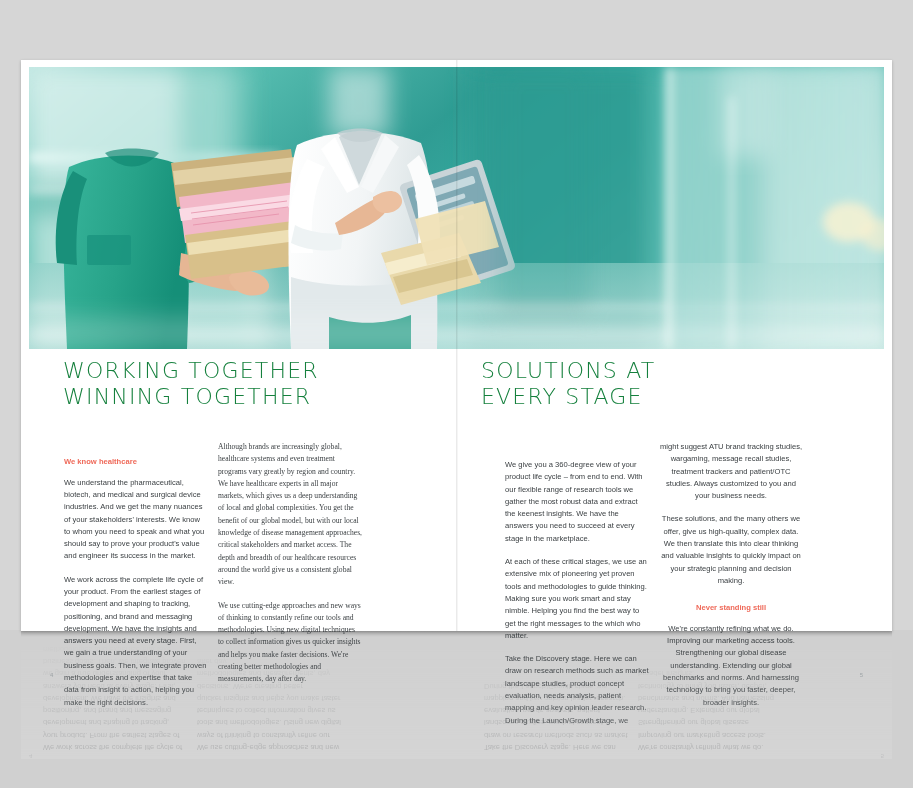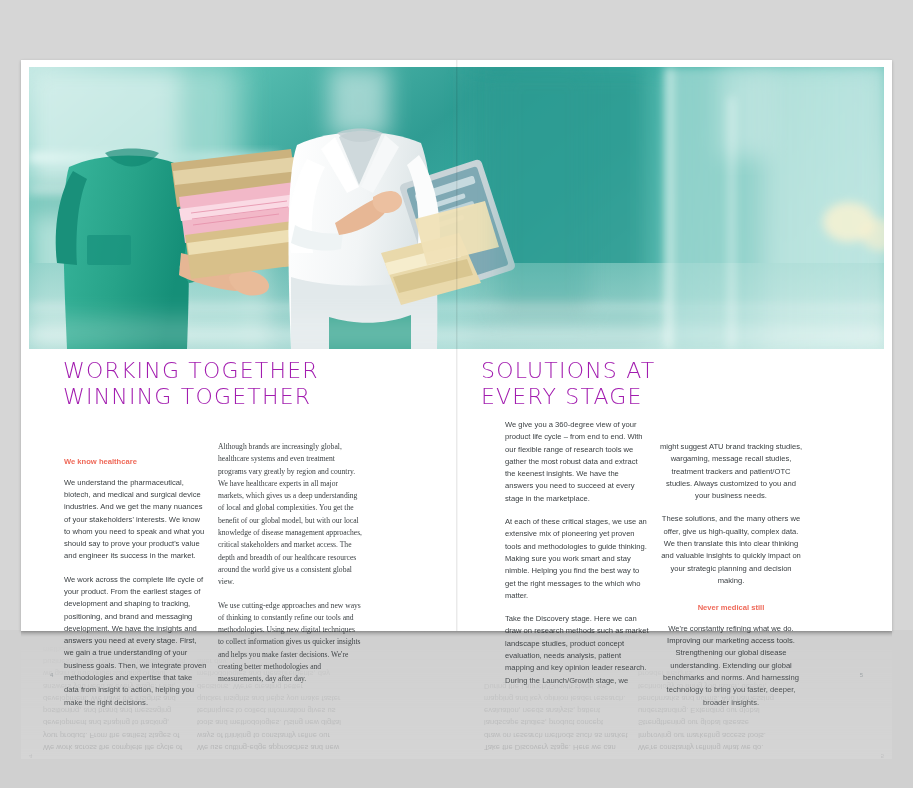--- a/index.html
+++ b/index.html
@@ -55,21 +55,21 @@
     overflow: hidden;
     background: #2aa79b;
   }
   .hero svg { display: block; }
 
   
   .page-head {
     position: absolute;
     font-family: "DejaVu Sans", sans-serif;
     font-weight: 300;
-    color: #a21caf;
+    color: #15803d;
     letter-spacing: 1.2px;
     line-height: 1.18;
     font-size: 22px;
     text-transform: uppercase;
     white-space: pre-line;
   }
   .head-left { left: 42px; top: 298px; width: 330px; }
   .head-right { left: 460px; top: 298px; width: 300px; }
 
   
@@ -83,21 +83,21 @@
   .col p { margin: 0 0 11px 0; }
   .subhead {
     color: #ef6a5a;
     font-size: 7.6px;
     font-weight: bold;
     margin: 16px 0 9px 0;
     line-height: 1.4;
   }
   .c1 { left: 43px;  top: 381px; }
   .c2 { left: 197px; top: 381px; font-family: Liberation Serif, serif; }
-  .c3 { left: 484px; top: 359px; }
+  .c3 { left: 484px; top: 399px; }
   .c4 { left: 638px; top: 381px; text-align: center; }
 
   .folio {
     position: absolute;
     font-size: 6px;
     color: #9aa0a3;
   }
   .folio-left  { left: 29px;  top: 612px; }
   .folio-right { right: 29px; top: 612px; }
 
@@ -324,21 +324,21 @@
 
     <div class="col c3">
       <p>We give you a 360-degree view of your product life cycle – from end to end. With our flexible range of research tools we gather the most robust data and extract the keenest insights. We have the answers you need to succeed at every stage in the marketplace.</p>
       <p>At each of these critical stages, we use an extensive mix of pioneering yet proven tools and methodologies to guide thinking. Making sure you work smart and stay nimble. Helping you find the best way to get the right messages to the which who matter.</p>
       <p>Take the Discovery stage. Here we can draw on research methods such as market landscape studies, product concept evaluation, needs analysis, patient mapping and key opinion leader research. During the Launch/Growth stage, we</p>
     </div>
 
     <div class="col c4">
       <p>might suggest ATU brand tracking studies, wargaming, message recall studies, treatment trackers and patient/OTC studies. Always customized to you and your business needs.</p>
       <p>These solutions, and the many others we offer, give us high-quality, complex data. We then translate this into clear thinking and valuable insights to quickly impact on your strategic planning and decision making.</p>
-      <div class="subhead">Never medical still</div>
+      <div class="subhead">Never standing still</div>
       <p>We're constantly refining what we do. Improving our marketing access tools. Strengthening our global disease understanding. Extending our global benchmarks and norms. And harnessing technology to bring you faster, deeper, broader insights.</p>
     </div>
 
     <div class="folio folio-right">5</div>
 
     <div class="gutter"></div>
   </div>
 
   <div class="shadow-line"></div>
 

